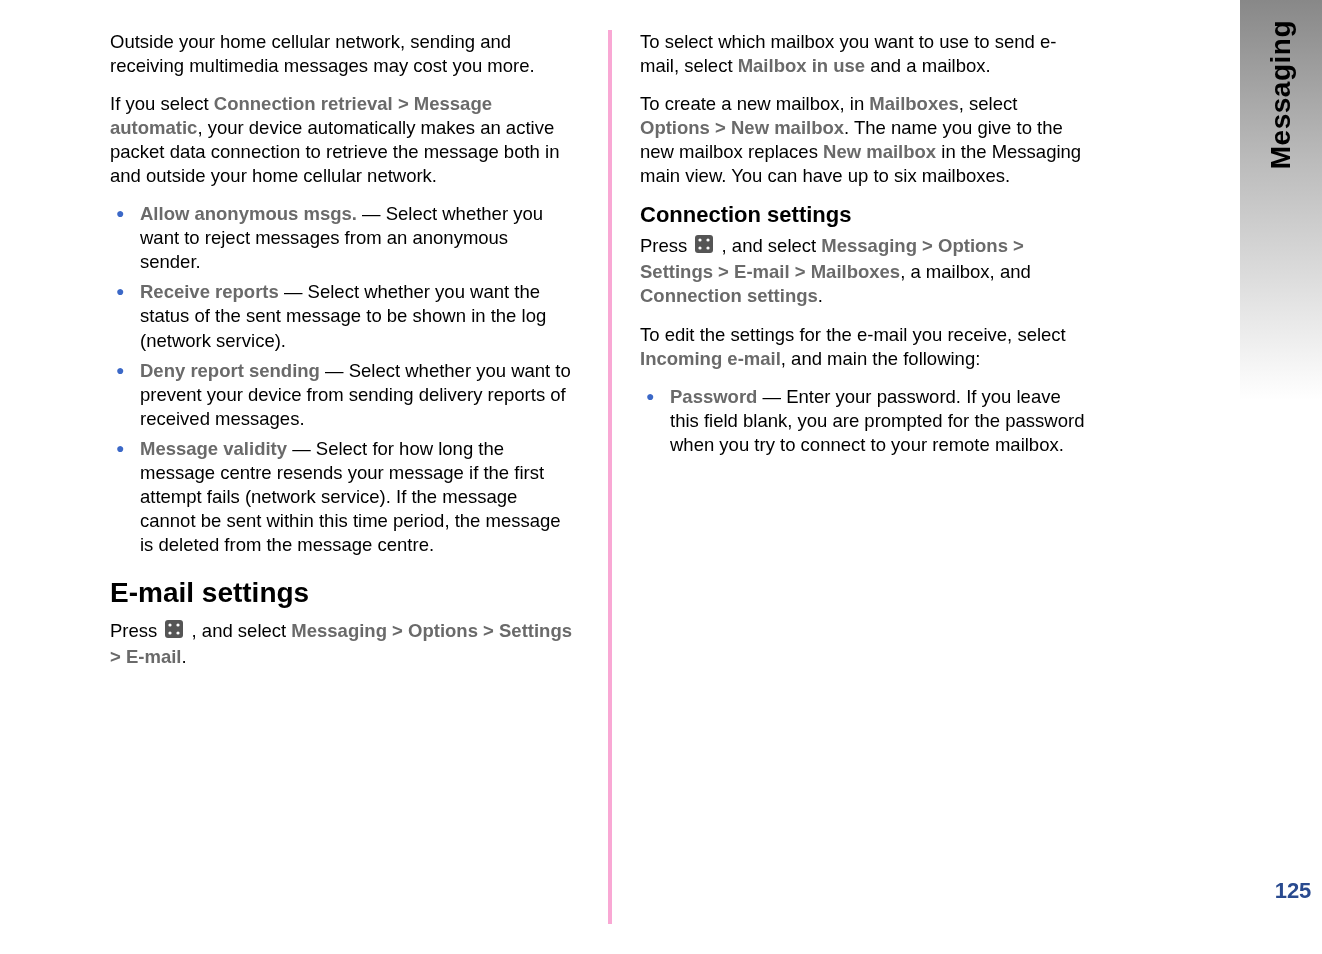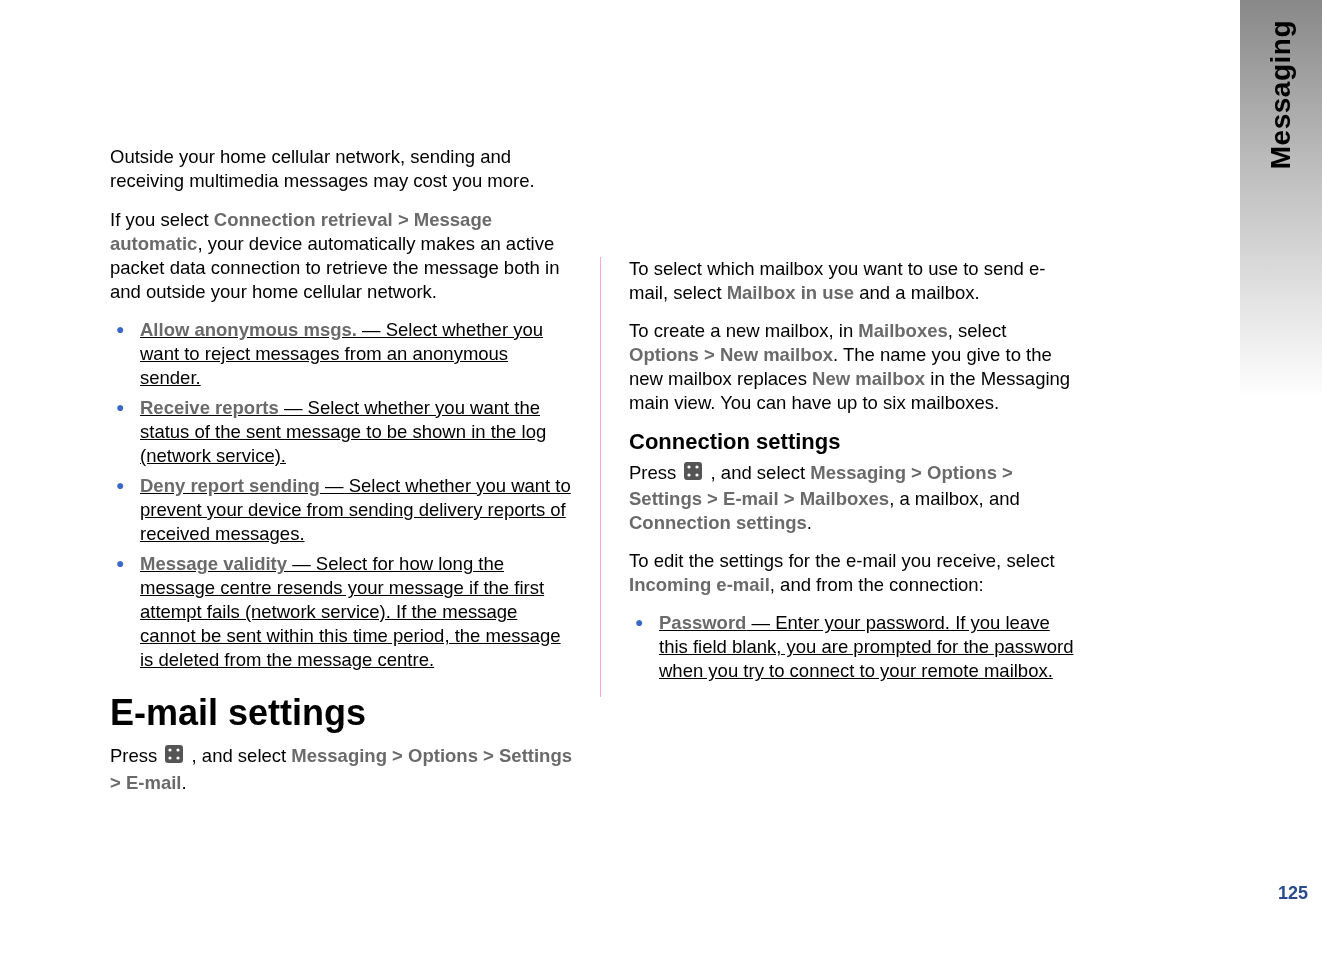--- a/index.html
+++ b/index.html
@@ -12,30 +12,29 @@
   }
   .page {
     display: flex;
     width: 100%;
     height: 100%;
   }
   .content {
     flex: 1;
     display: flex;
     padding: 30px 0 30px 110px;
-    gap: 0;
-    align-items: center;
+    gap: 8px;
   }
   .col {
     width: 490px;
     padding: 0 28px 0 0;
   }
   .col.right {
     padding: 0 10px 0 28px;
-    border-left: 1px solid #f9a8d4;
+    border-left: 4px solid #f9a8d4;
     margin-left: 0;
   }
   .sidebar {
     width: 82px;
     height: 100%;
     position: relative;
     background: linear-gradient(to bottom, #888 0%, #bbb 160px, #fff 400px, #fff 100%);
     display: flex;
     flex-direction: column;
     justify-content: space-between;
@@ -45,52 +44,52 @@
   .sidebar .section-title {
     writing-mode: vertical-rl;
     transform: rotate(180deg);
     font-weight: bold;
     font-size: 28px;
     color: #000;
     letter-spacing: 0.5px;
   }
   .sidebar .pagenum {
     font-weight: bold;
-    font-size: 18px;
+    font-size: 22px;
     color: #294a8f;
     margin-left: 24px;
   }
   p {
     font-size: 18.5px;
     line-height: 1.3;
     margin-bottom: 14px;
     color: #000;
   }
   .menu { color: #6a6a6a; font-weight: bold; }
   .bold { font-weight: bold; }
   .gt { color: #6a6a6a; font-weight: bold; }
-  ul { list-style: none; margin-bottom: 14px; text-decoration: underline; }
+  ul { list-style: none; margin-bottom: 14px; }
   li {
     position: relative;
     padding-left: 30px;
     font-size: 18.5px;
     line-height: 1.3;
     margin-bottom: 6px;
     color: #000;
   }
   li::before {
     content: "●";
     position: absolute;
     left: 6px;
     top: 2px;
     color: #3b68c7;
     font-size: 14px;
   }
   h2 {
-    font-size: 36px;
+    font-size: 28px;
     font-weight: bold;
     margin: 20px 0 10px 0;
     color: #000;
   }
   h3 {
     font-size: 22px;
     font-weight: bold;
     margin: 10px 0 6px 0;
     color: #000;
   }
@@ -158,21 +157,21 @@
               <circle cx="6" cy="6" r="1.6" fill="#fff"></circle>
               <circle cx="14" cy="6" r="1.6" fill="#fff"></circle>
               <circle cx="6" cy="14" r="1.6" fill="#fff"></circle>
               <circle cx="14" cy="14" r="1.6" fill="#fff"></circle>
             </svg>
         </span>
         <span> , and select </span><span class="menu">Messaging</span><span class="gt"> &gt; </span><span class="menu">Options</span><span class="gt"> &gt; </span><span class="menu">Settings</span><span class="gt"> &gt; </span><span class="menu">E-mail</span><span class="gt"> &gt; </span><span class="menu">Mailboxes</span><span>, a mailbox, and </span><span class="menu">Connection settings</span><span>.</span>
       </p>
 
       <p>
-        <span>To edit the settings for the e-mail you receive, select </span><span class="menu">Incoming e-mail</span><span>, and from the connection:</span>
+        <span>To edit the settings for the e-mail you receive, select </span><span class="menu">Incoming e-mail</span><span>, and main the following:</span>
       </p>
 
       <ul>
         <li><span class="menu">Password</span><span> — Enter your password. If you leave this field blank, you are prompted for the password when you try to connect to your remote mailbox.</span></li>
       </ul>
     </div>
   </div>
 
   <div class="sidebar">
     <div class="section-title">Messaging</div>

